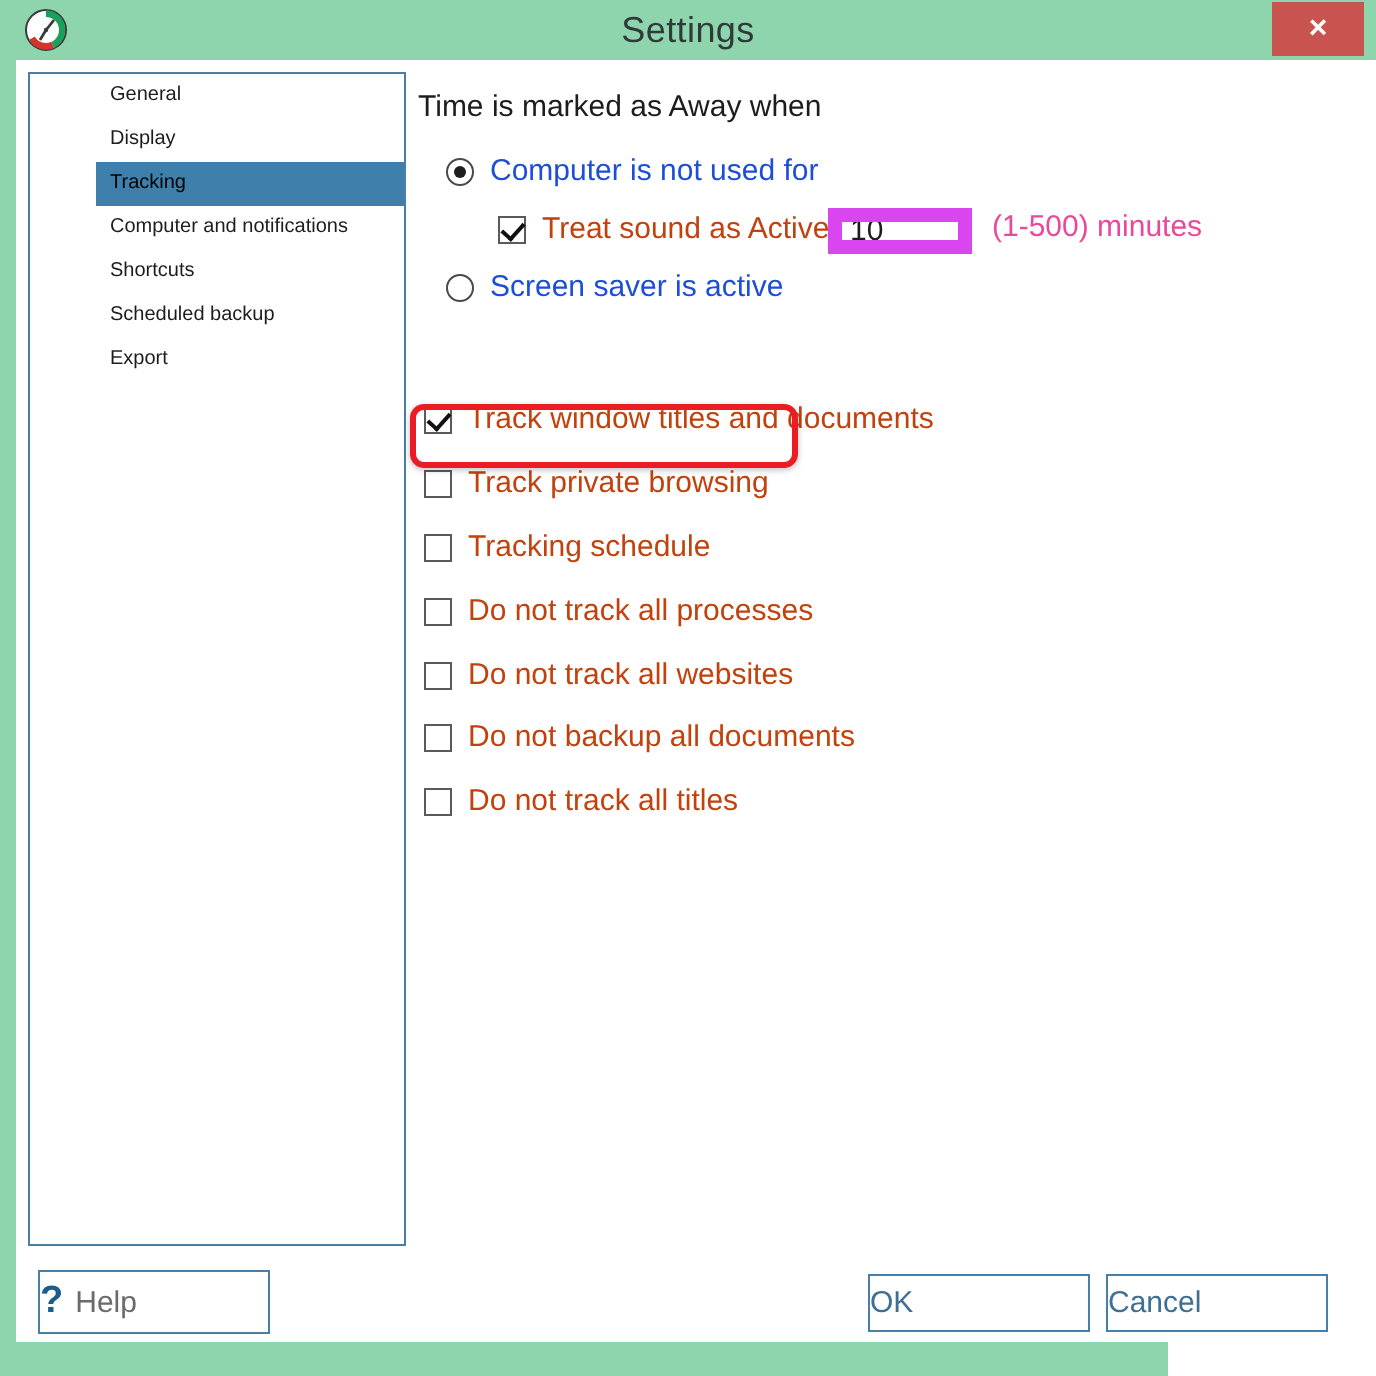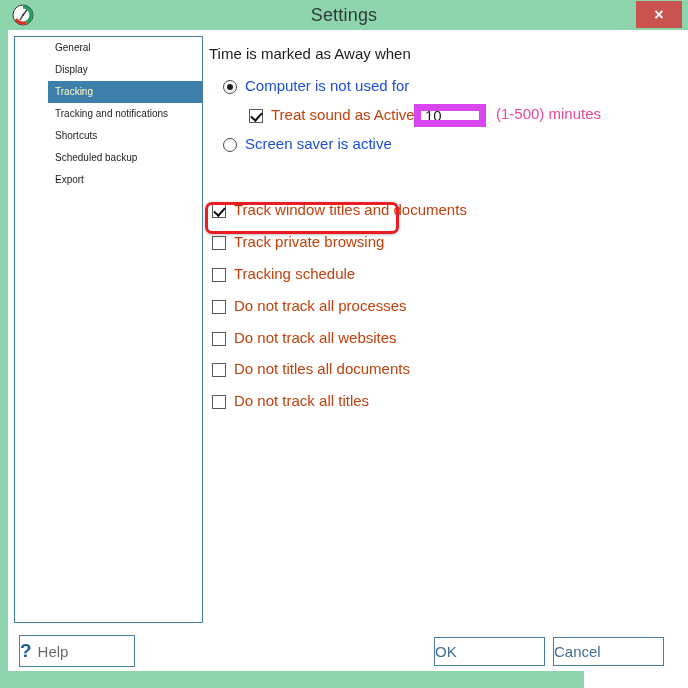--- a/index.html
+++ b/index.html
@@ -81,21 +81,21 @@
     line-height: 22px;
     padding-left: 7px;
     font-size: 10px;
     color: #1d1d1d;
     white-space: nowrap;
     cursor: default;
     margin-left: 33px;
   }
   .side-item.selected {
     background: #3e80ab;
-    color: #fef9c3;
+    color: #000000;
   }
 
   
   #content {
     position: absolute;
     left: 196px; top: 6px;
     width: 460px;
     height: 587px;
   }
 
@@ -257,21 +257,21 @@
     <div id="title-text">Settings</div>
     <div id="close-button">×</div>
   </div>
 
   <div id="client">
 
     <div id="sidebar">
       <div class="side-item">General</div>
       <div class="side-item">Display</div>
       <div class="side-item selected">Tracking</div>
-      <div class="side-item">Tracking and notifications</div>
+      <div class="side-item">Computer and notifications</div>
       <div class="side-item">Shortcuts</div>
       <div class="side-item">Scheduled backup</div>
       <div class="side-item">Export</div>
     </div>
 
     <div id="content">
 
       <div class="group-label">Time is marked as Away when</div>
 
       <div class="radio-row" style="left:19px; top:41px;">
@@ -303,21 +303,21 @@
 
       <div class="check-row" style="left:8px; top:261px;">
         <span class="cbox"></span><span>Do not track all processes</span>
       </div>
 
       <div class="check-row" style="left:8px; top:293px;">
         <span class="cbox"></span><span>Do not track all websites</span>
       </div>
 
       <div class="check-row" style="left:8px; top:324px;">
-        <span class="cbox"></span><span>Do not titles all documents</span>
+        <span class="cbox"></span><span>Do not backup all documents</span>
       </div>
 
       <div class="check-row" style="left:8px; top:356px;">
         <span class="cbox"></span><span>Do not track all titles</span>
       </div>
 
       <div id="highlight-box"></div>
 
     </div>
   </div>

